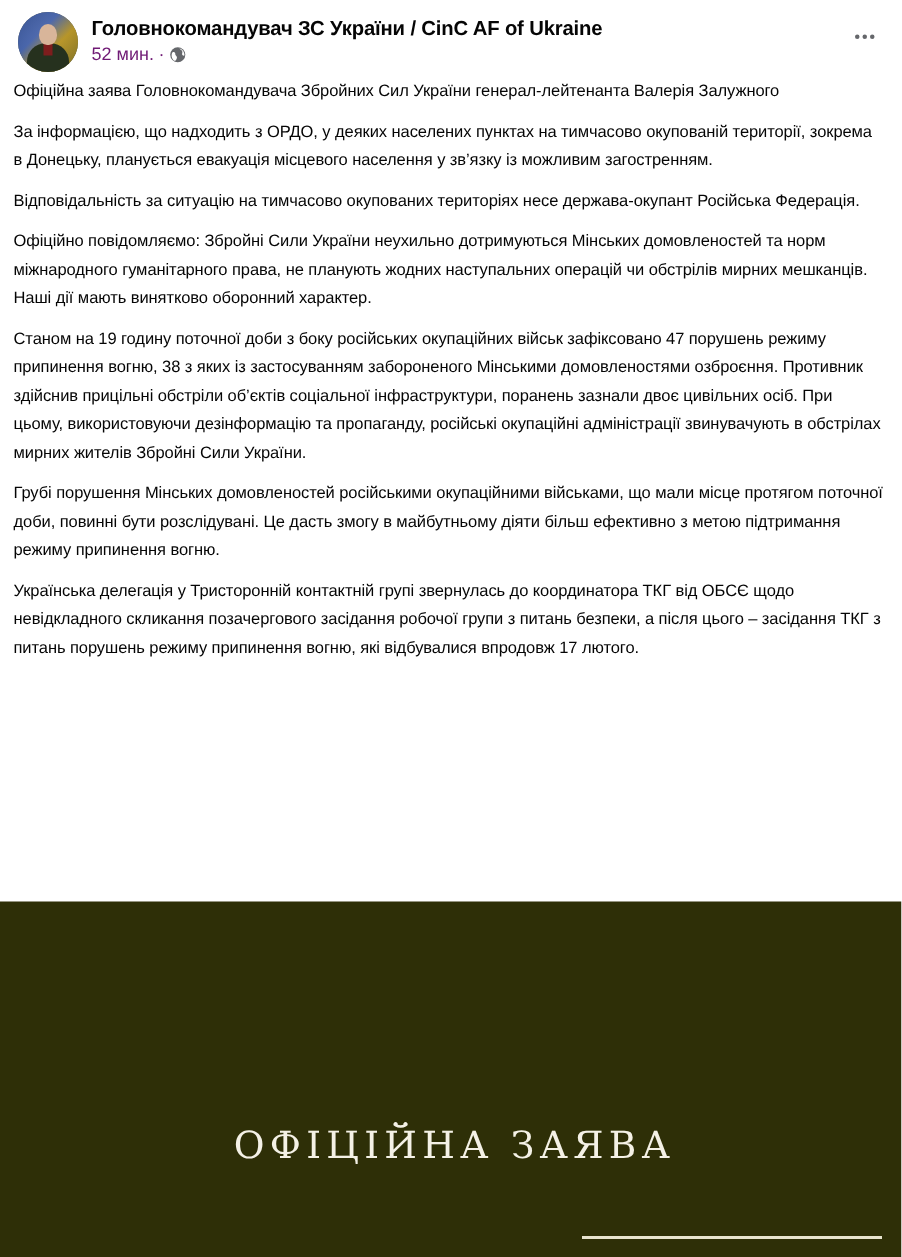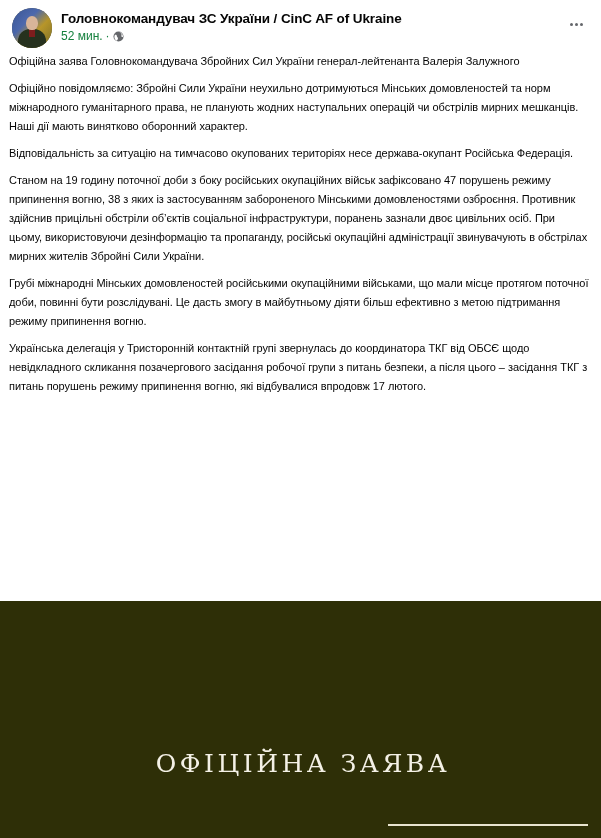--- a/index.html
+++ b/index.html
@@ -64,21 +64,21 @@
     font-weight: bold;
     color: #050505;
     white-space: nowrap;
     letter-spacing: -0.1px;
   }
   .meta {
     position: absolute;
     left: 61px;
     top: 29px;
     font-size: 12px;
-    color: #15803d;
+    color: #701a75;
     display: flex;
     align-items: center;
     white-space: nowrap;
   }
   .meta .dot { margin: 0 3px; }
   .globe-icon {
     display: inline-block;
     width: 11px;
     height: 11px;
   }
@@ -170,24 +170,25 @@
 
     <div class="more-button">
       <span class="d"></span>
       <span class="d"></span>
       <span class="d"></span>
     </div>
   </div>
 
   <div class="post-body">
     <p class="para">Офіційна заява Головнокомандувача Збройних Сил України генерал-лейтенанта Валерія Залужного</p>
+    <p class="para">За інформацією, що надходить з ОРДО, у деяких населених пунктах на тимчасово окупованій території, зокрема в Донецьку, планується евакуація місцевого населення у зв’язку із можливим загостренням.</p>
+    <p class="para">Відповідальність за ситуацію на тимчасово окупованих територіях несе держава-окупант Російська Федерація.</p>
     <p class="para">Офіційно повідомляємо: Збройні Сили України неухильно дотримуються Мінських домовленостей та норм міжнародного гуманітарного права, не планують жодних наступальних операцій чи обстрілів мирних мешканців. Наші дії мають винятково оборонний характер.</p>
-    <p class="para">Відповідальність за ситуацію на тимчасово окупованих територіях несе держава-окупант Російська Федерація.</p>
     <p class="para">Станом на 19 годину поточної доби з боку російських окупаційних військ зафіксовано 47 порушень режиму припинення вогню, 38 з яких із застосуванням забороненого Мінськими домовленостями озброєння. Противник здійснив прицільні обстріли об’єктів соціальної інфраструктури, поранень зазнали двоє цивільних осіб. При цьому, використовуючи дезінформацію та пропаганду, російські окупаційні адміністрації звинувачують в обстрілах мирних жителів Збройні Сили України.</p>
-    <p class="para">Грубі міжнародні Мінських домовленостей російськими окупаційними військами, що мали місце протягом поточної доби, повинні бути розслідувані. Це дасть змогу в майбутньому діяти більш ефективно з метою підтримання режиму припинення вогню.</p>
+    <p class="para">Грубі порушення Мінських домовленостей російськими окупаційними військами, що мали місце протягом поточної доби, повинні бути розслідувані. Це дасть змогу в майбутньому діяти більш ефективно з метою підтримання режиму припинення вогню.</p>
     <p class="para">Українська делегація у Тристоронній контактній групі звернулась до координатора ТКГ від ОБСЄ щодо невідкладного скликання позачергового засідання робочої групи з питань безпеки, а після цього – засідання ТКГ з питань порушень режиму припинення вогню, які відбувалися впродовж 17 лютого.</p>
   </div>
 
   <div class="post-image">
     <div class="title">ОФІЦІЙНА ЗАЯВА</div>
     <div class="rule"></div>
   </div>
 
 </div>
 

